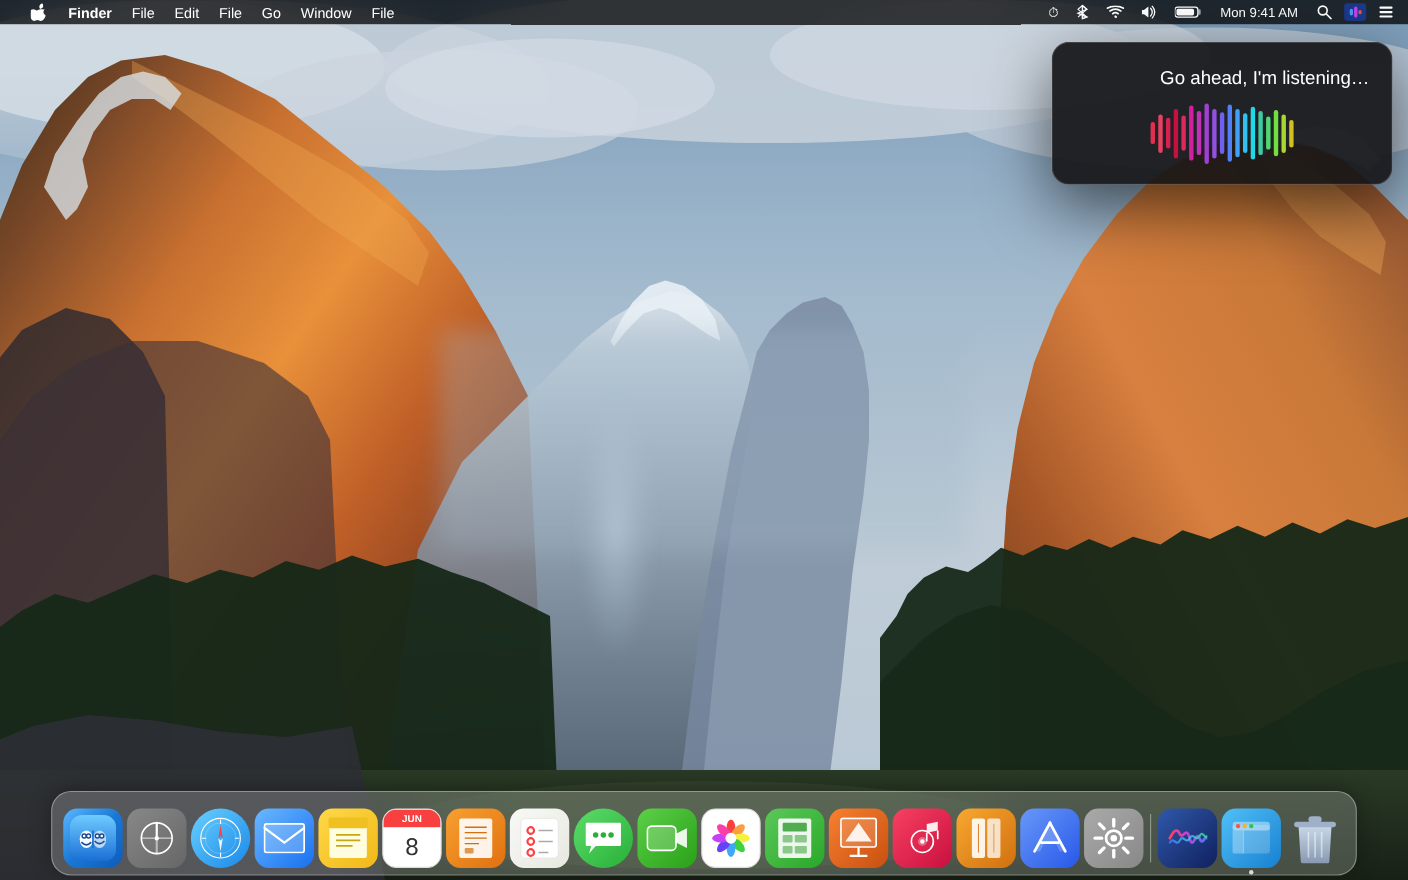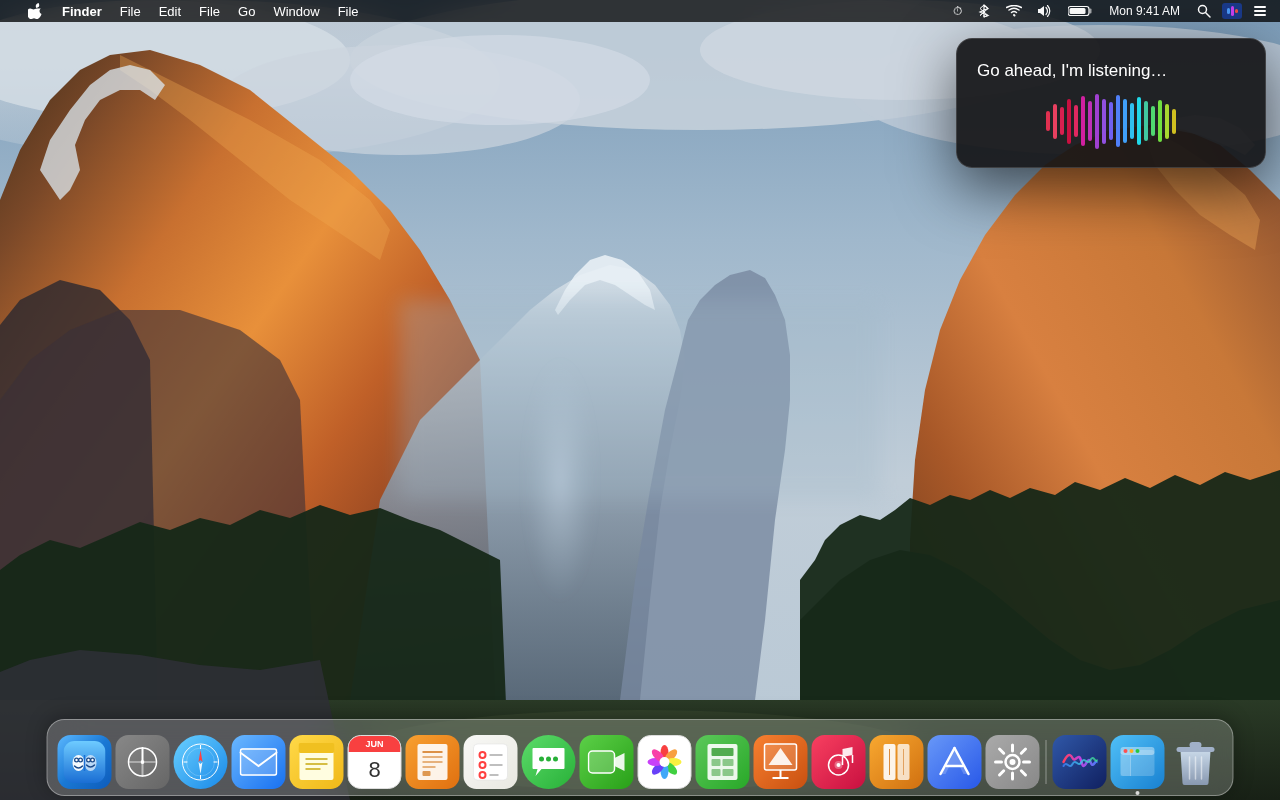--- a/index.html
+++ b/index.html
@@ -119,21 +119,21 @@
       border-radius: 16px;
       border: 1px solid rgba(255,255,255,0.15);
       z-index: 200;
       overflow: hidden;
       box-shadow: 0 20px 60px rgba(0,0,0,0.6);
     }
 
     .siri-text {
       color: white;
       font-size: 17px;
-      text-align: left;
+      text-align: right;
       padding: 22px 20px 10px;
       font-weight: 300;
     }
 
     
     .siri-waveform {
       display: flex;
       align-items: center;
       justify-content: center;
       height: 60px;

